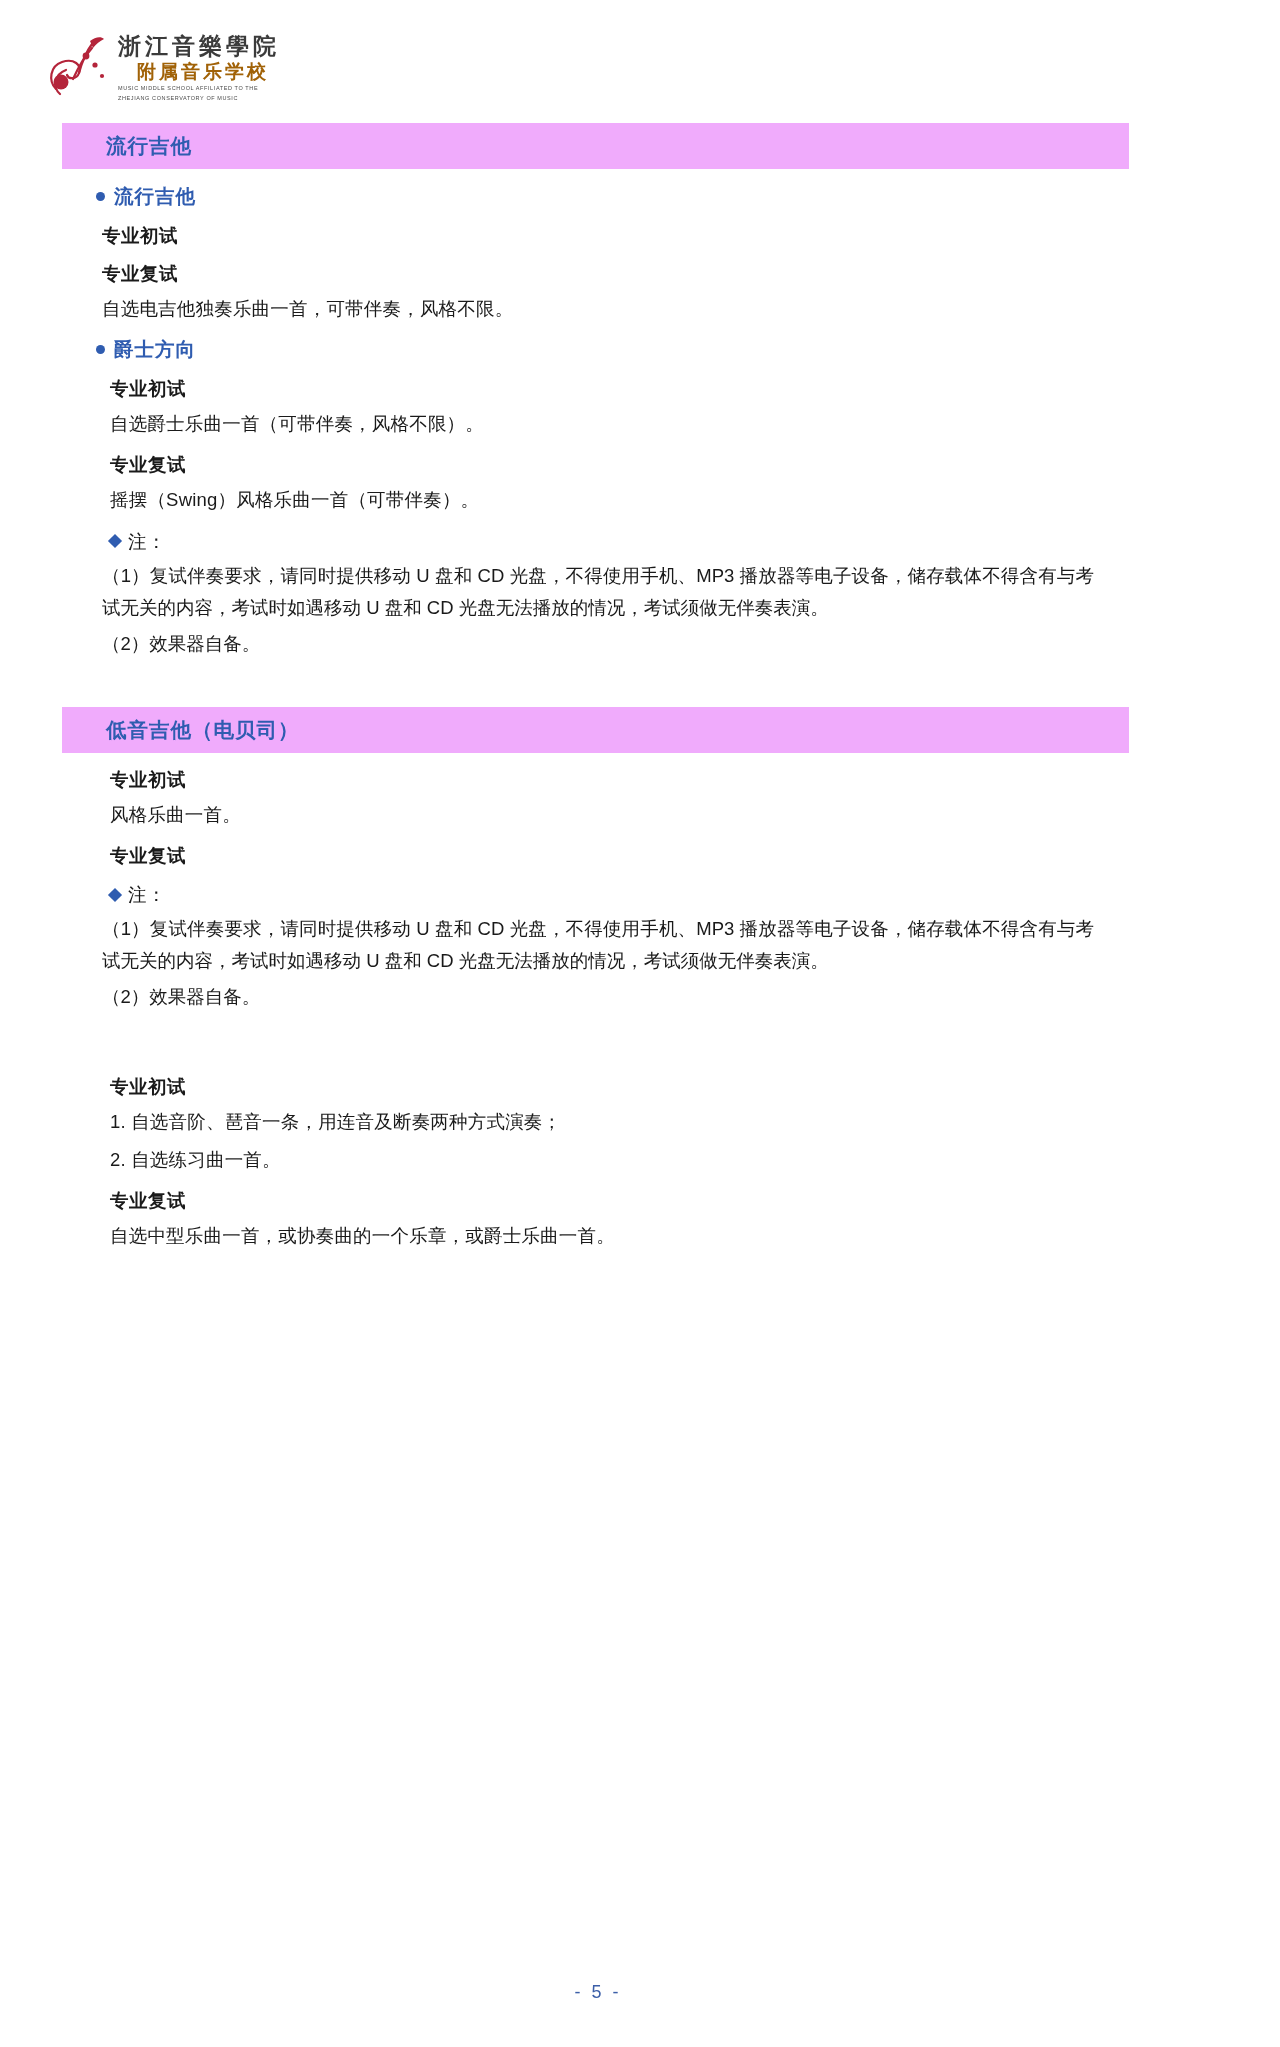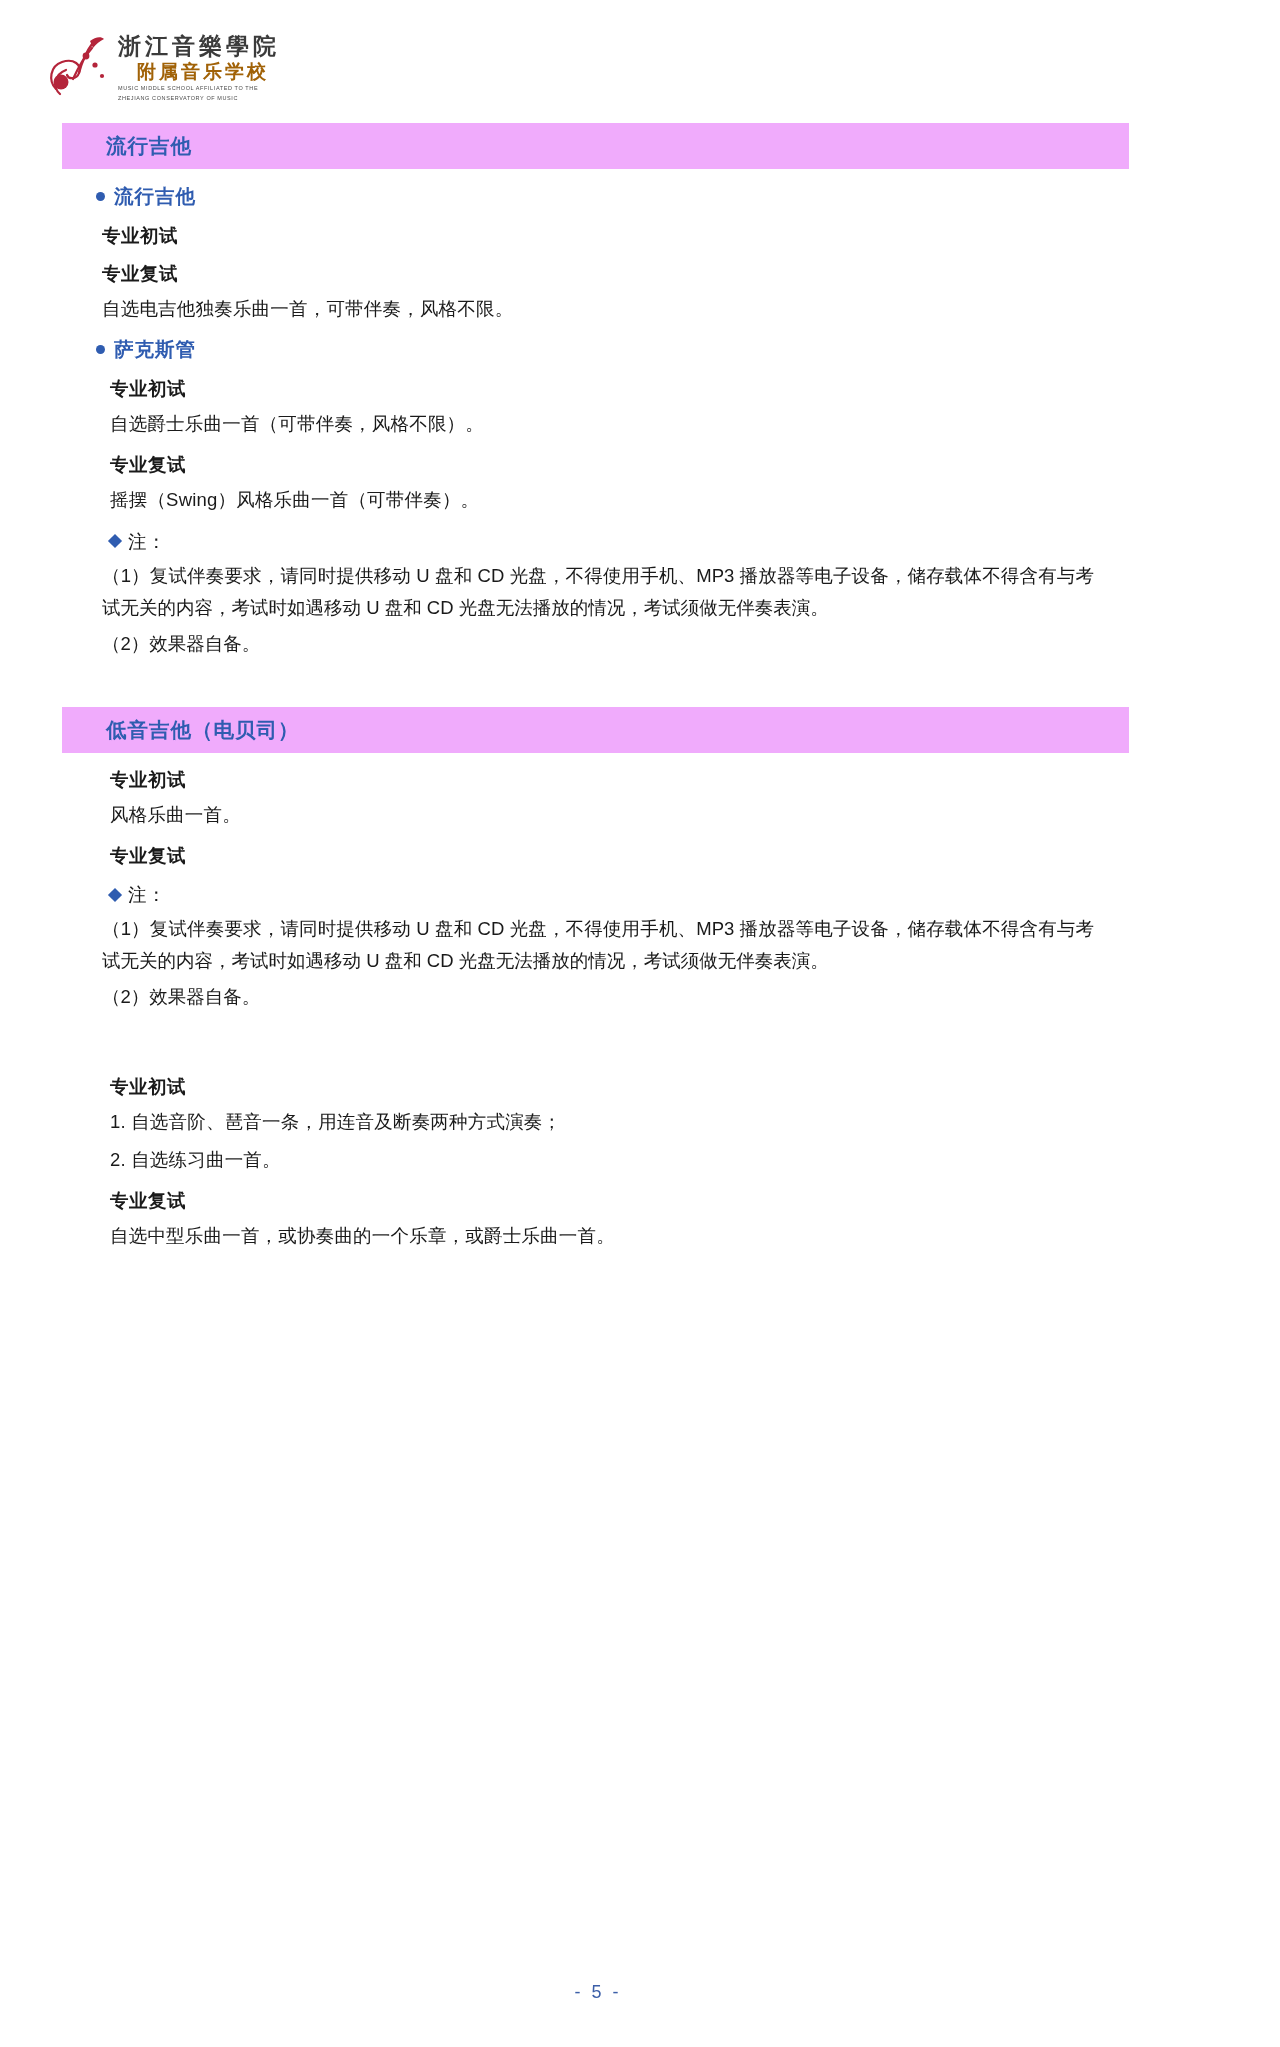--- a/index.html
+++ b/index.html
@@ -215,21 +215,21 @@
       <div class="subsection">
         <span class="bullet-dot"></span>
         <span class="subsection-title">流行吉他</span>
       </div>
       <div class="label">专业初试</div>
       <div class="label">专业复试</div>
       <div class="para">自选电吉他独奏乐曲一首，可带伴奏，风格不限。</div>
 
       <div class="subsection">
         <span class="bullet-dot"></span>
-        <span class="subsection-title">萨克斯管</span>
+        <span class="subsection-title">爵士方向</span>
       </div>
       <div class="label indent2">专业初试</div>
       <div class="para indent2">自选爵士乐曲一首（可带伴奏，风格不限）。</div>
       <div class="label indent2">专业复试</div>
       <div class="para indent2">摇摆（Swing）风格乐曲一首（可带伴奏）。</div>
 
       <div class="note-head">
         <span class="diamond"></span>
         <span class="note-head-label">注：</span>
       </div>

